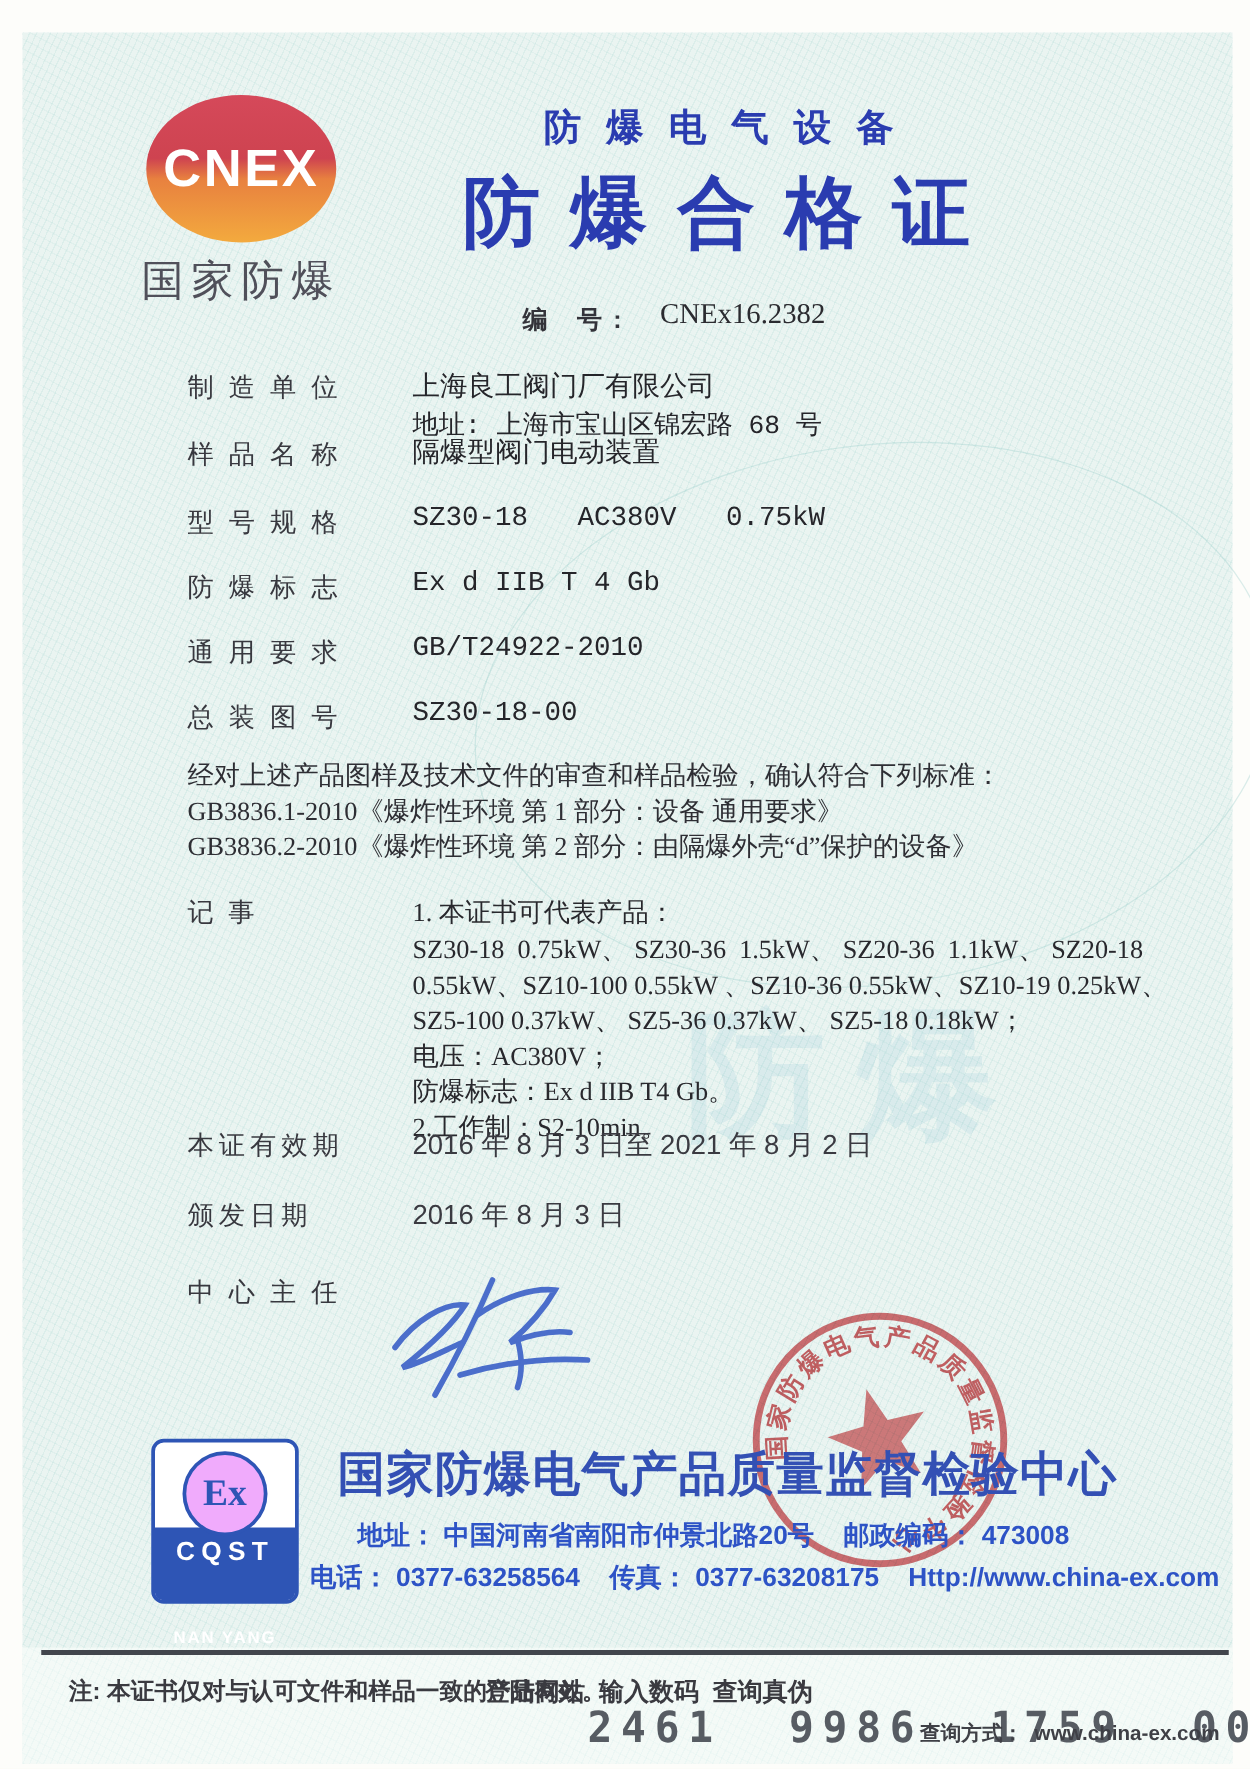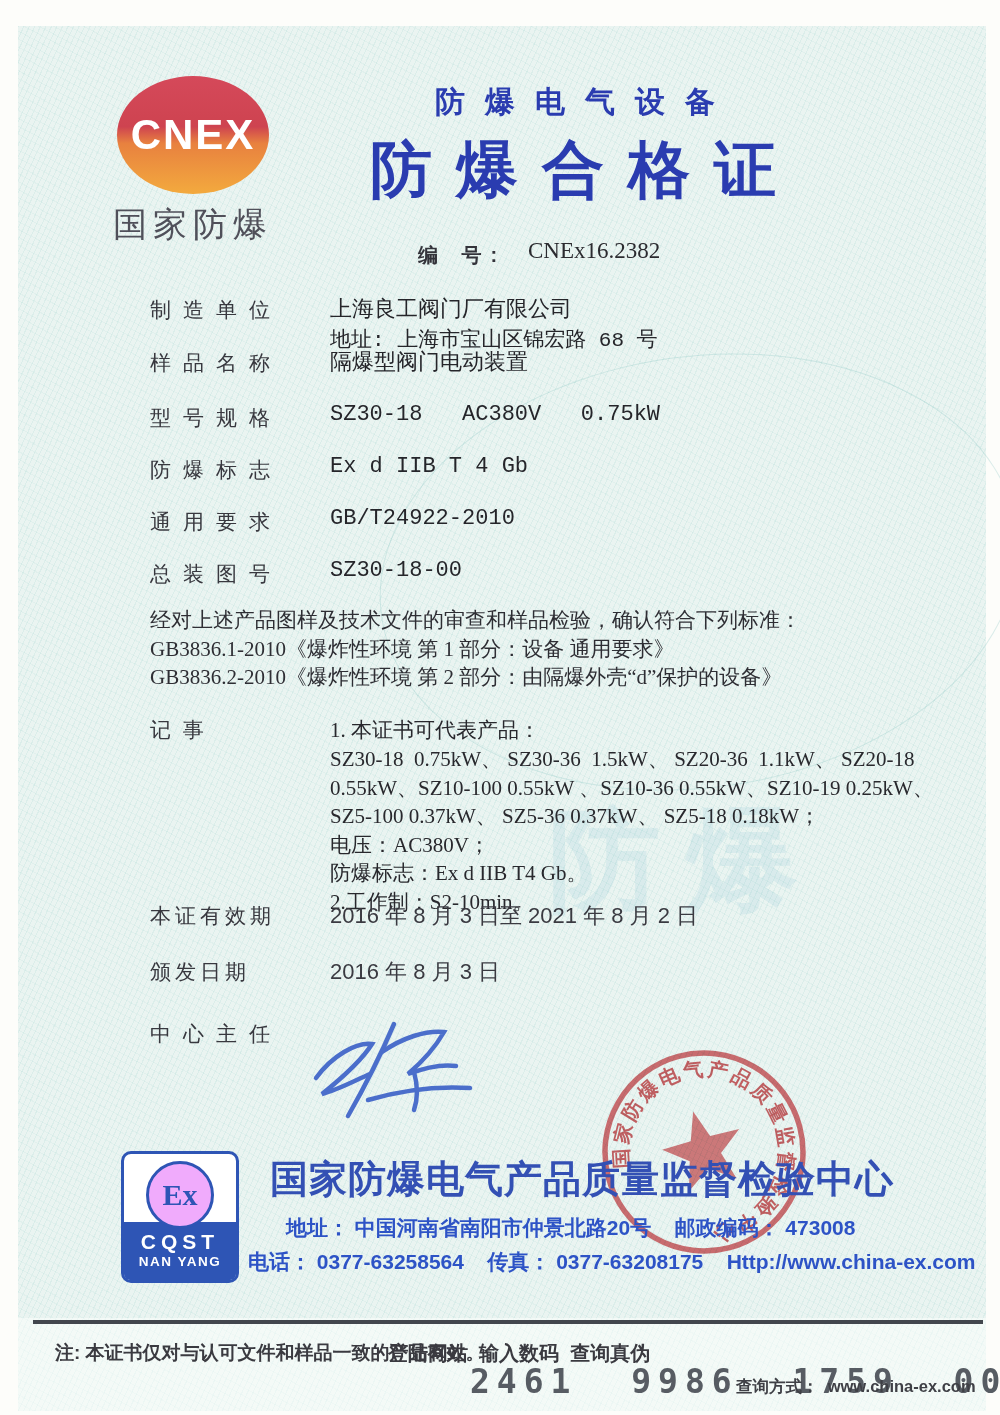--- a/index.html
+++ b/index.html
@@ -45,21 +45,21 @@
   
   .sig{position:absolute;left:280px;top:986px;}
   .stamp{position:absolute;left:578px;top:1018px;mix-blend-mode:multiply;opacity:0.92;}
   
   .ex-logo{position:absolute;left:103px;top:1125px;width:112px;height:126px;background:#fff;
         border:3px solid #2e55b5;border-radius:10px;}
   .ex-band{position:absolute;left:0;right:0;bottom:0;height:58px;background:#2e55b5;
         border-radius:0 0 6px 6px;display:flex;flex-direction:column;align-items:center;
         justify-content:flex-start;padding-top:9px;box-sizing:border-box;}
   .ex-cqst{color:#fff;font-weight:700;font-size:21px;letter-spacing:5px;line-height:22px;}
-  .ex-ny{color:#fff;font-weight:700;font-size:13.5px;letter-spacing:1.5px;line-height:18px;}
+  .ex-ny{color:#fff;font-weight:700;font-size:13.5px;letter-spacing:1.5px;line-height:18px;margin-top:48px;}
   .ex-circle{position:absolute;top:7px;left:50%;transform:translateX(-50%);width:62px;height:62px;
         border:3.5px solid #2e55b5;border-radius:50%;background:#f0abfc;display:flex;
         align-items:center;justify-content:center;font-family:"Liberation Serif",serif;
         font-weight:700;font-size:30px;color:#2e55b5;}
   .org-name{position:absolute;left:214px;top:1128px;width:700px;text-align:center;
         font-family:"Liberation Serif",serif;font-weight:700;font-size:38px;color:#3350b4;
         letter-spacing:1px;white-space:pre;}
   .org-line1{position:absolute;left:268px;top:1188px;font-size:21px;font-weight:700;
         color:#2d53c6;white-space:pre;}
   .org-line2{position:absolute;left:230px;top:1222px;font-size:21px;font-weight:700;

